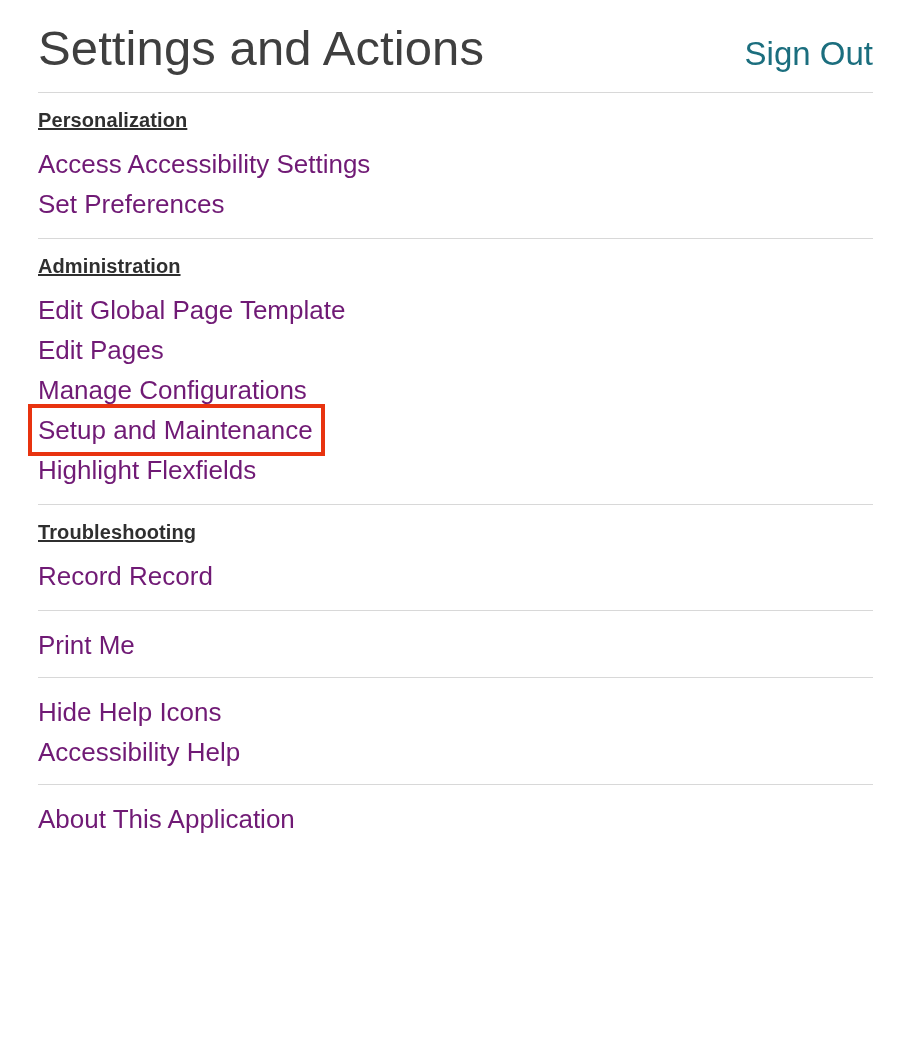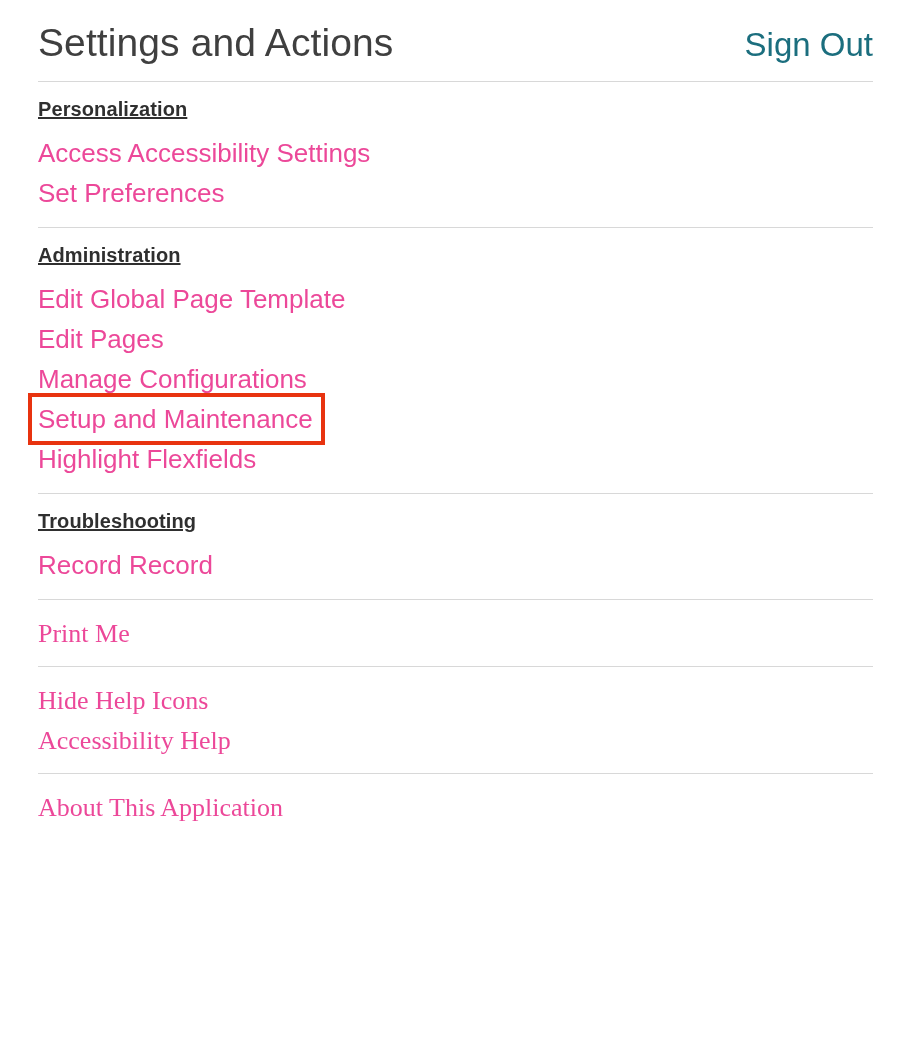--- a/index.html
+++ b/index.html
@@ -19,21 +19,21 @@
     padding: 0 38px;
   }
   .header {
     display: flex;
     align-items: baseline;
     justify-content: space-between;
     padding-top: 22px;
     padding-bottom: 16px;
   }
   .title {
-    font-size: 39px;
+    font-size: 49px;
     font-weight: 400;
     color: #3f3f3f;
     letter-spacing: 0.1px;
     line-height: 1.1;
   }
   .signout {
     font-size: 33px;
     color: #1b6e7e;
     cursor: pointer;
     white-space: nowrap;
@@ -50,39 +50,38 @@
   .section-heading {
     font-size: 20px;
     font-weight: bold;
     color: #2f2f2f;
     margin-bottom: 12px;
     letter-spacing: 0.1px;
     text-decoration: underline;
   }
   .link {
     font-size: 26px;
-    color: #ec4899;
+    color: #701a75;
     line-height: 1.0;
     padding: 7px 2px 7px 0;
     cursor: pointer;
     display: inline-block;
   }
   .link-row {
     display: block;
   }
   .link-row.highlighted .link {
     outline: 4px solid #e8330f;
     outline-offset: 2px;
     padding-left: 4px;
     padding-right: 6px;
     margin-left: -4px;
   }
   .section.no-heading {
     padding: 14px 0 12px 0;
-    font-family: Liberation Serif, serif;
   }
 </style>
 </head>
 <body>
 
 <div class="panel">
 
   <div class="header">
     <div class="title">Settings and Actions</div>
     <div class="signout">Sign Out</div>

